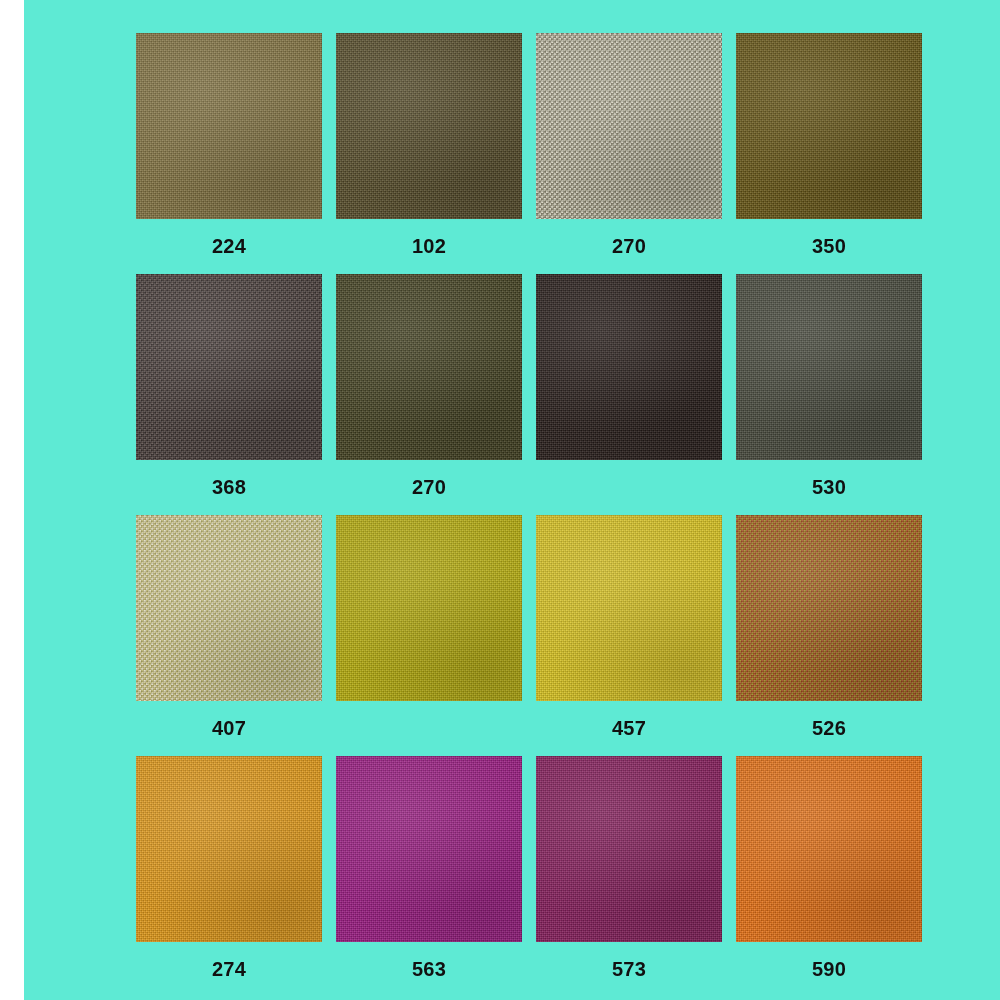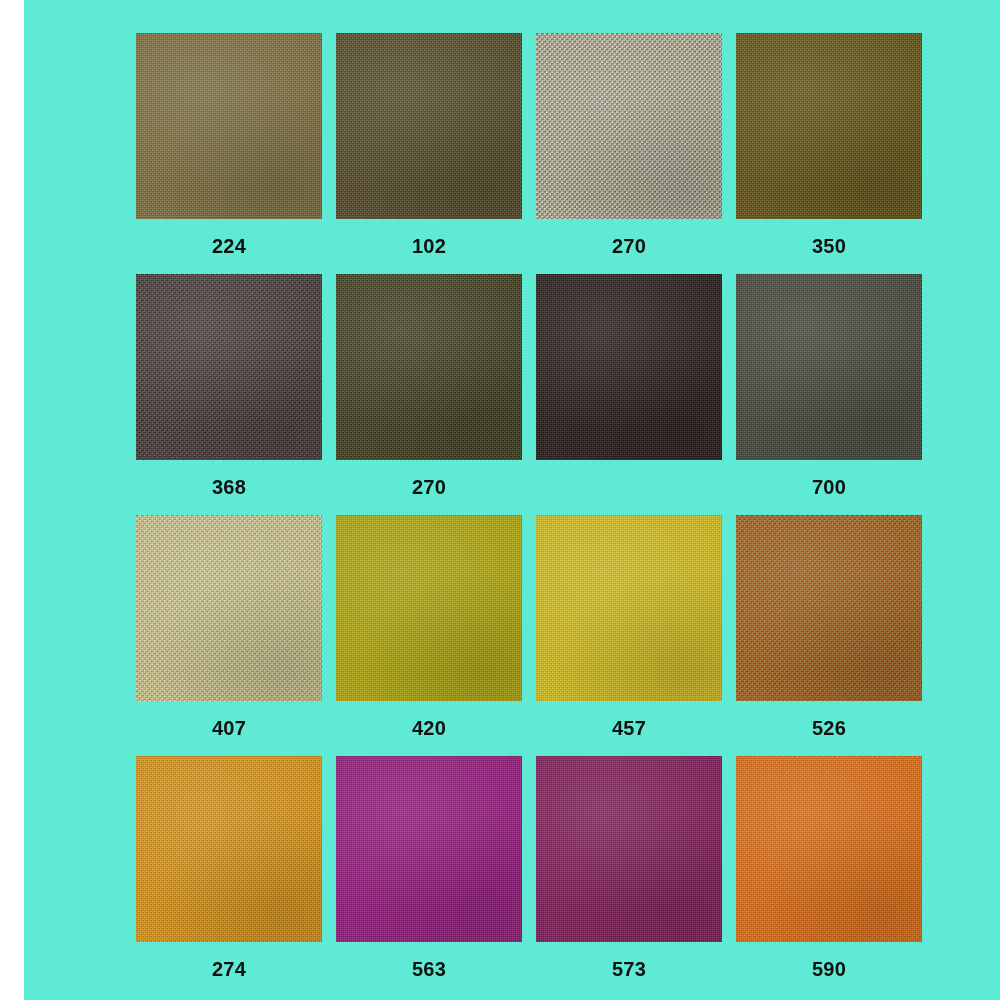--- a/index.html
+++ b/index.html
@@ -143,37 +143,36 @@
           <div class="weave2"></div>
           <div class="sheen"></div>
         </div>
       </div>
       <div class="swatch-cell">
         <div class="swatch-tile" style="background-color: rgb(75, 77, 65);">
           <div class="weave" style="--wf: #3a3c31; --ws: 4px; --wo: 0.5;"></div>
           <div class="weave2"></div>
           <div class="sheen"></div>
         </div>
-        <div class="swatch-label">700</div>
+        <div class="swatch-label">530</div>
       </div>
       <div class="swatch-cell">
         <div class="swatch-tile" style="background-color: rgb(181, 173, 104);">
           <div class="weave" style="--wf: #e2ddc3; --ws: 5px; --wo: 0.9;"></div>
           <div class="weave2"></div>
           <div class="sheen"></div>
         </div>
         <div class="swatch-label">407</div>
       </div>
       <div class="swatch-cell">
         <div class="swatch-tile" style="background-color: rgb(183, 174, 16);">
           <div class="weave" style="--wf: #9c950f; --ws: 4px; --wo: 0.5;"></div>
           <div class="weave2"></div>
           <div class="sheen"></div>
         </div>
-        <div class="swatch-label">420</div>
       </div>
       <div class="swatch-cell">
         <div class="swatch-tile" style="background-color: rgb(216, 195, 35);">
           <div class="weave" style="--wf: #bcaa1e; --ws: 4px; --wo: 0.5;"></div>
           <div class="weave2"></div>
           <div class="sheen"></div>
         </div>
         <div class="swatch-label">457</div>
       </div>
       <div class="swatch-cell">

